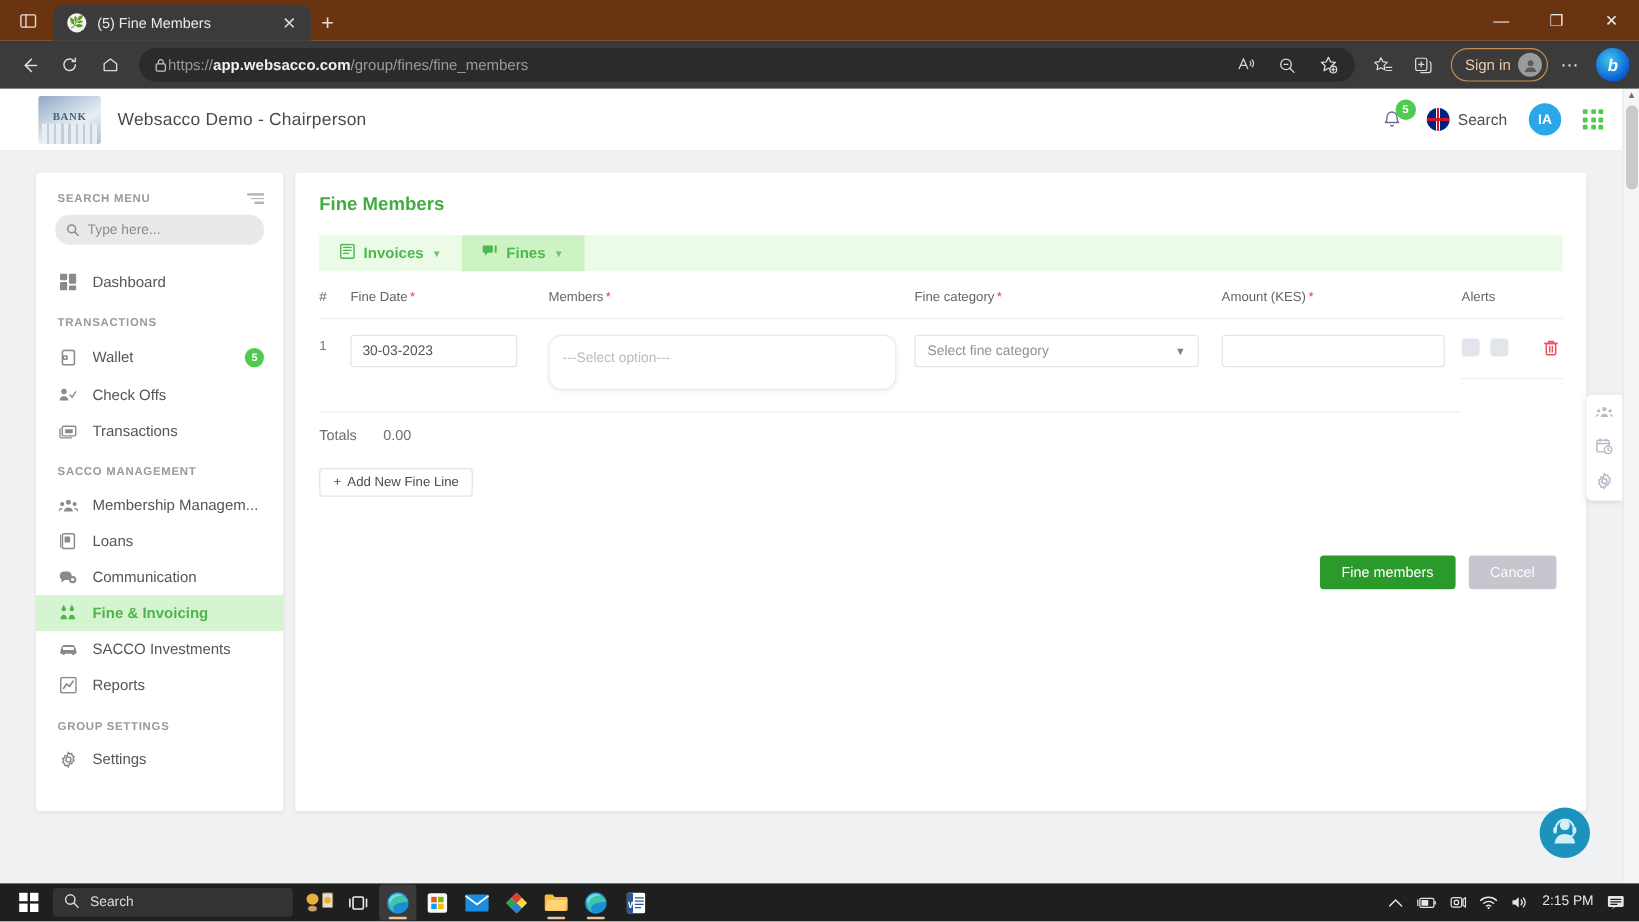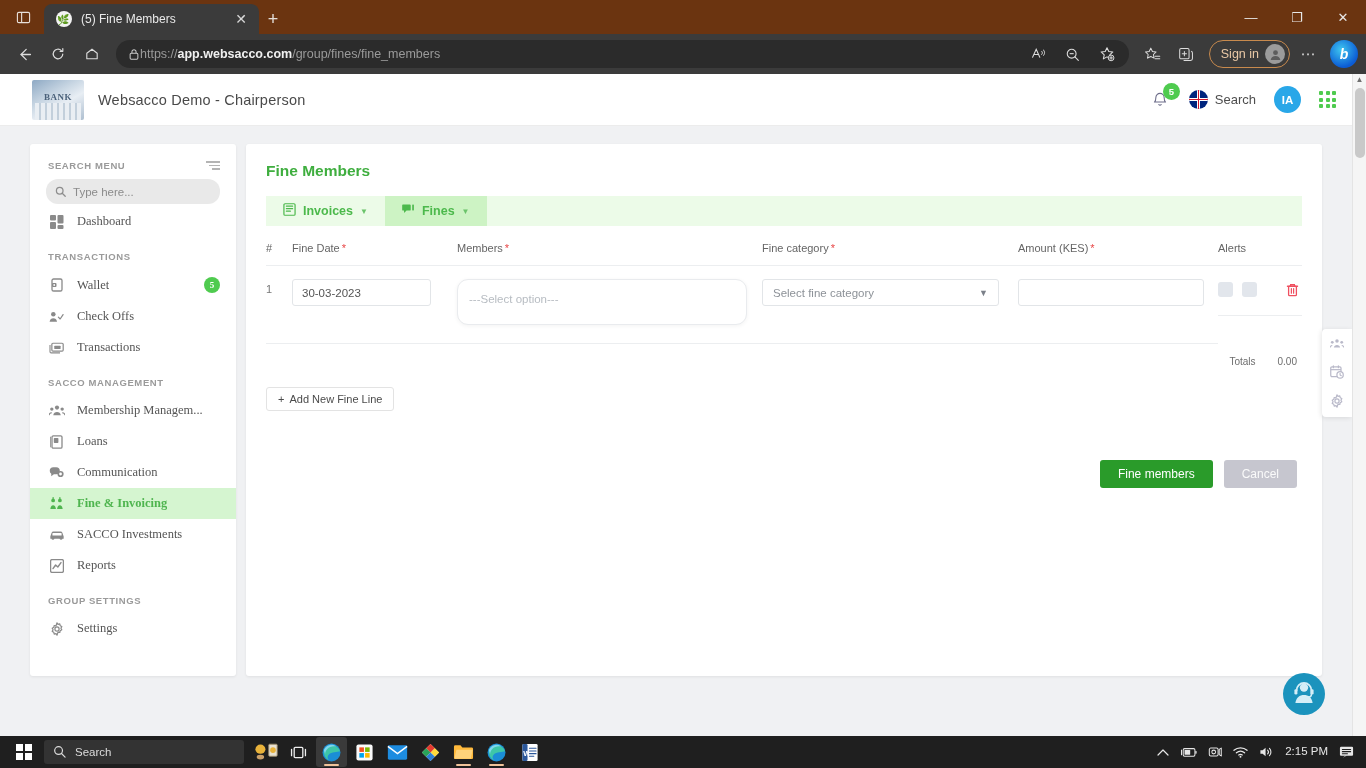--- a/index.html
+++ b/index.html
@@ -131,34 +131,34 @@
     width: 206px; background: #fff; border-radius: 3px; padding: 14px 0 22px 0;
     box-shadow: 0 1px 3px rgba(0,0,0,.07); flex: 0 0 206px; min-height: 532px;
   }
   .side-head { display: flex; align-items: center; justify-content: space-between;
     padding: 2px 16px 8px 18px; }
   .side-head-label { font-size: 9.5px; font-weight: 700; letter-spacing: .6px; color: #9a9a9a; }
   .filter-icon { display: flex; flex-direction: column; gap: 2px; align-items: flex-end; }
   .filter-icon i { display: block; height: 1.5px; background: #b4b4b4; }
   .filter-icon i:nth-child(1){width:14px}.filter-icon i:nth-child(2){width:11px}.filter-icon i:nth-child(3){width:8px}
   .search-box {
-    margin: 0 16px 2px 16px; height: 25px; background: #e9e9e9; border-radius: 12px;
+    margin: 0 16px 16px 16px; height: 25px; background: #e9e9e9; border-radius: 12px;
     display: flex; align-items: center; gap: 7px; padding: 9px 9px;
   }
   .search-box .ico { color: #8d8d8d; font-size: 11px; display:flex; }
   .search-box input {
     border: none; background: transparent; outline: none; font-size: 11.5px;
     color: #6d6d6d; width: 100%; font-family: inherit;
   }
   .search-box input::placeholder { color: #8b8b8b; }
   .side-section { font-size: 9.5px; font-weight: 700; letter-spacing: .6px; color: #9a9a9a;
     padding: 14px 18px 7px 18px; }
   .side-item {
     display: flex; align-items: center; gap: 12px; padding: 8px 16px 8px 18px;
-    font-size: 12.5px; color: #555; position: relative; font-family: Liberation Serif, serif;
+    font-size: 12.5px; color: #555; position: relative;
   }
   .side-item .sico { width: 17px; display: flex; align-items: center; justify-content: center;
     color: #8a8a8a; flex: 0 0 17px; }
   .side-item .slabel { white-space: nowrap; overflow: hidden; text-overflow: ellipsis; }
   .side-item.active { background: #d5f5d0; color: #4fb54f; font-weight: 700; }
   .side-item.active .sico { color: #4fb54f; }
   .side-badge {
     margin-left: auto; min-width: 16px; height: 16px; border-radius: 50%; background: #4fcb4f;
     color: #fff; font-size: 9px; font-weight: 700; display: flex; align-items: center; justify-content: center;
   }
@@ -201,22 +201,22 @@
   .sel-box {
     width: 237px; height: 27px; border: 1px solid #e2e5e8; border-radius: 3px; background: #fff;
     display: flex; align-items: center; justify-content: space-between;
     padding: 0 10px; font-size: 11.5px; color: #8d9298;
   }
   .sel-caret { font-size: 9px; color: #7b8089; }
   .alerts-cell { display: flex; align-items: center; gap: 9px; padding-top: 16px !important; }
   .toggle-sq { width: 15px; height: 15px; border-radius: 3px; background: #e2e6ec; display: block; }
   .trash { color: #ef5060; font-size: 13px; margin-left: 20px; display:flex; }
 
-  .totals-row { display: flex; justify-content: flex-end; align-items: center; gap: 22px;
-    padding: 12px 5px 0 0; font-size: 10px; color: #6d6d6d; }
+  .totals-row { display: flex; align-items: center; gap: 22px;
+    padding: 12px 5px 0 0; font-size: 12px; color: #6d6d6d; }
   .btn-addline {
     margin-top: 20px; display: inline-flex; align-items: center; gap: 5px;
     border: 1px solid #e3e3e3; background: #fff; border-radius: 3px;
     height: 24px; padding: 0 11px; font-size: 11px; color: #4b4b4b;
   }
   .footer-btns { display: flex; justify-content: flex-end; gap: 11px; margin-top: 49px; padding-right: 5px; }
   .btn {
     height: 28px; border-radius: 3px; font-size: 12px; display: flex; align-items: center;
     justify-content: center; padding: 0 18px; border: none; font-family: inherit;
   }

